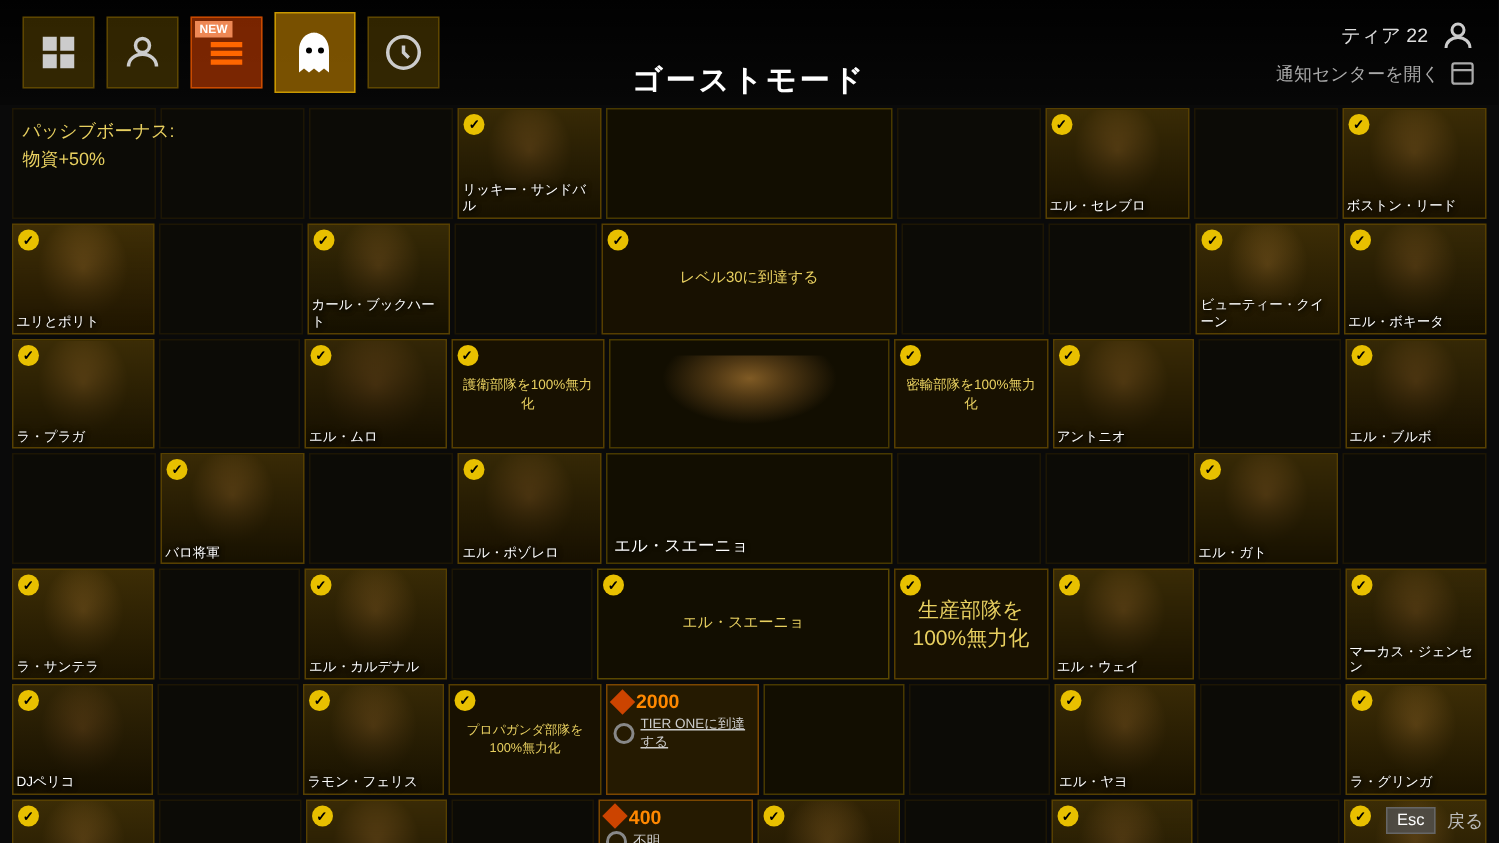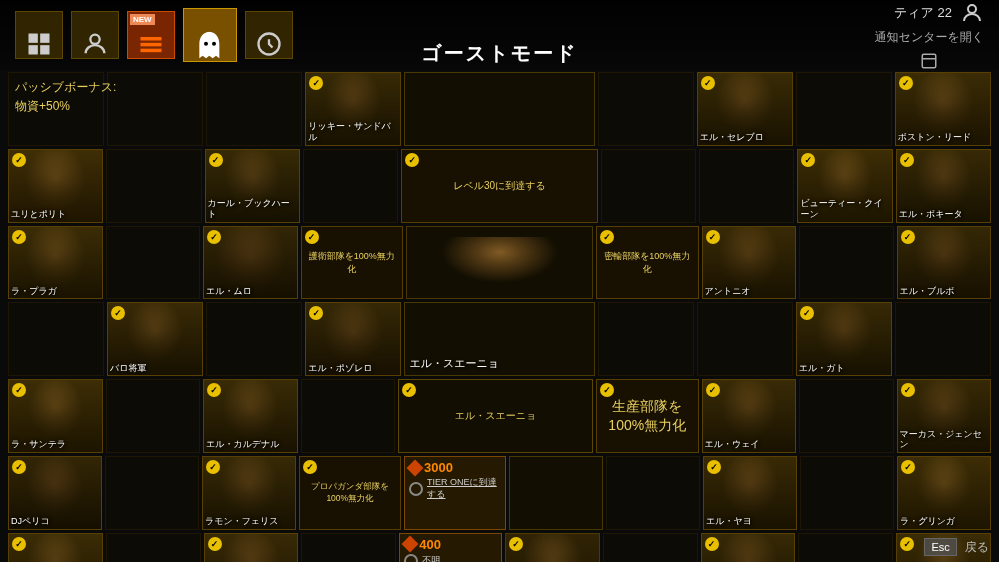--- a/index.html
+++ b/index.html
@@ -33,21 +33,21 @@
       align-items: center;
       gap: 8px;
     }
 
     .nav-icon-btn {
       width: 48px;
       height: 48px;
       background: rgba(80,60,0,0.6);
       border: 1px solid rgba(200,150,0,0.3);
       display: flex;
-      align-items: flex-end;
+      align-items: center;
       justify-content: center;
       cursor: pointer;
       position: relative;
     }
 
     .nav-icon-btn.active {
       background: rgba(150,100,0,0.8);
       border-color: rgba(255,200,0,0.6);
     }
 
@@ -94,21 +94,20 @@
       color: #ddd;
     }
 
     .notify-btn {
       display: flex;
       align-items: center;
       gap: 6px;
       font-size: 12px;
       color: #aaa;
       cursor: pointer;
-      flex-direction: column;
     }
 
     
     .passive-bonus {
       position: absolute;
       top: 78px;
       left: 15px;
       font-size: 12px;
       color: #e8d060;
       line-height: 1.6;
@@ -601,21 +600,21 @@
     </div>
 
     <div class="cell cell-mission">
       <div class="cell-check">✓</div>
       <div class="cell-mission-text" style="font-size:8.5px;">プロパガンダ部隊を100%無力化</div>
     </div>
 
     <div class="cell cost-panel" style="background:rgba(40,28,0,0.9);border-color:rgba(255,140,0,0.4);">
       <div class="cost-row">
         <div class="cost-diamond"></div>
-        <span class="cost-num">3000</span>
+        <span class="cost-num">2000</span>
       </div>
       <div class="tier-one-row">
         <div class="cell-check-empty" style="position:relative;top:0;left:0;flex-shrink:0;"></div>
         <span class="cost-sub">TIER ONEに到達する</span>
       </div>
     </div>
 
     <div class="cell" style="background:rgba(20,15,0,0.85);border:1px solid rgba(200,160,0,0.3);">
     </div>
 

